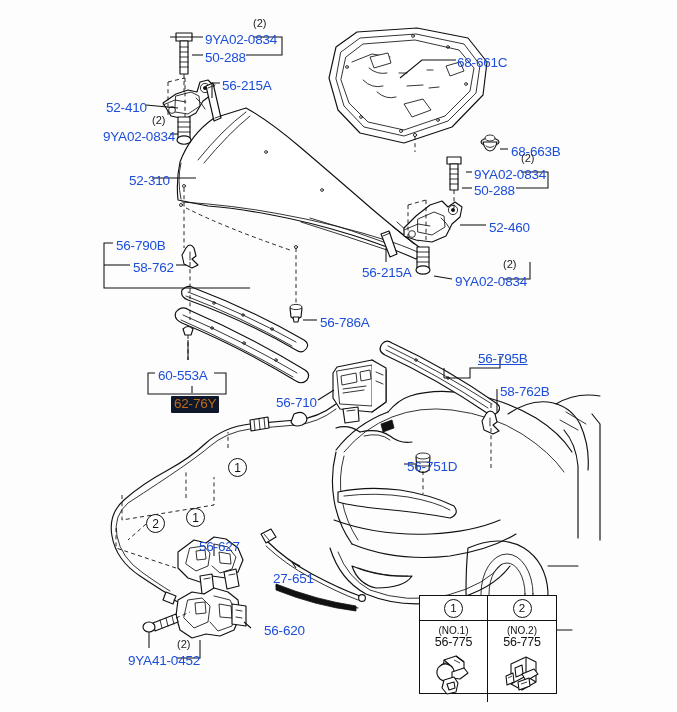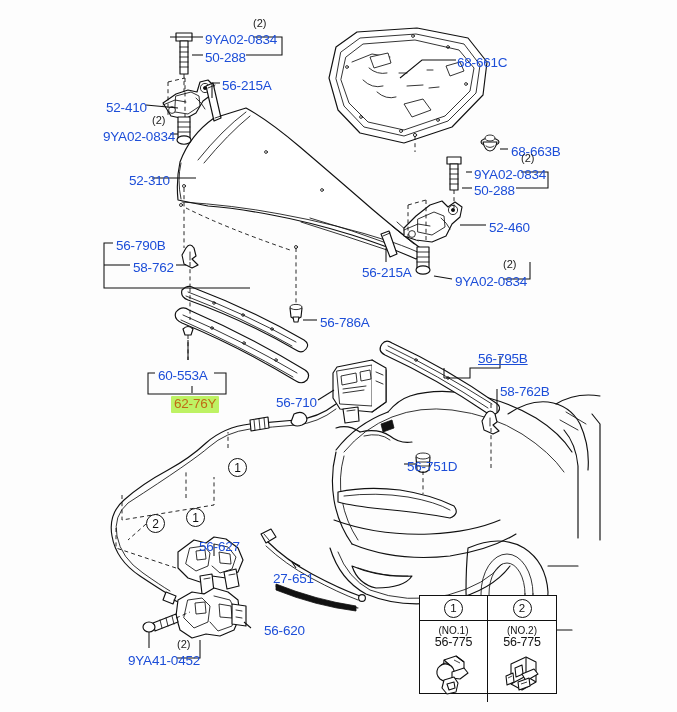--- a/index.html
+++ b/index.html
@@ -26,21 +26,21 @@
     line-height:1;
   }
   .qty{
     position:absolute;
     font-size:11px;
     color:#1a1a1a;
     white-space:nowrap;
     line-height:1;
   }
   .lbl.hl{
-    background:#bef264;
+    background:#0f172a;
     color:#c06a14;
     padding:1px 3px 2px 3px;
     border-radius:1px;
   }
   
   #legend{
     position:absolute;
     left:419px;top:595px;
     width:138px;height:99px;
     border:1.6px solid #111;

